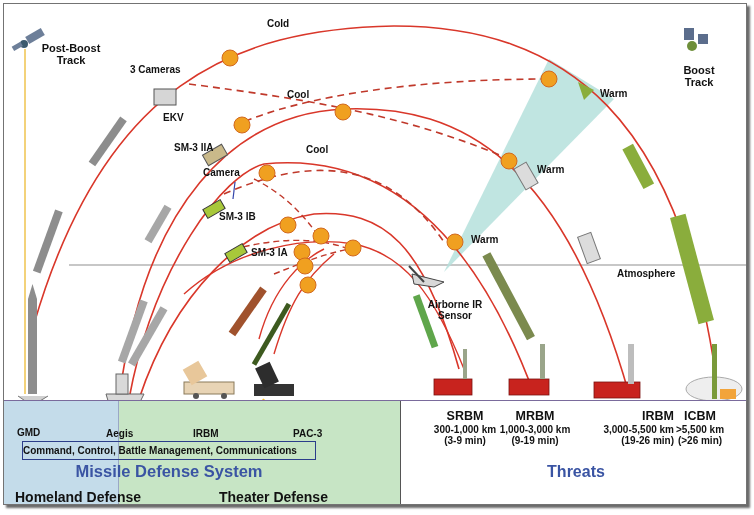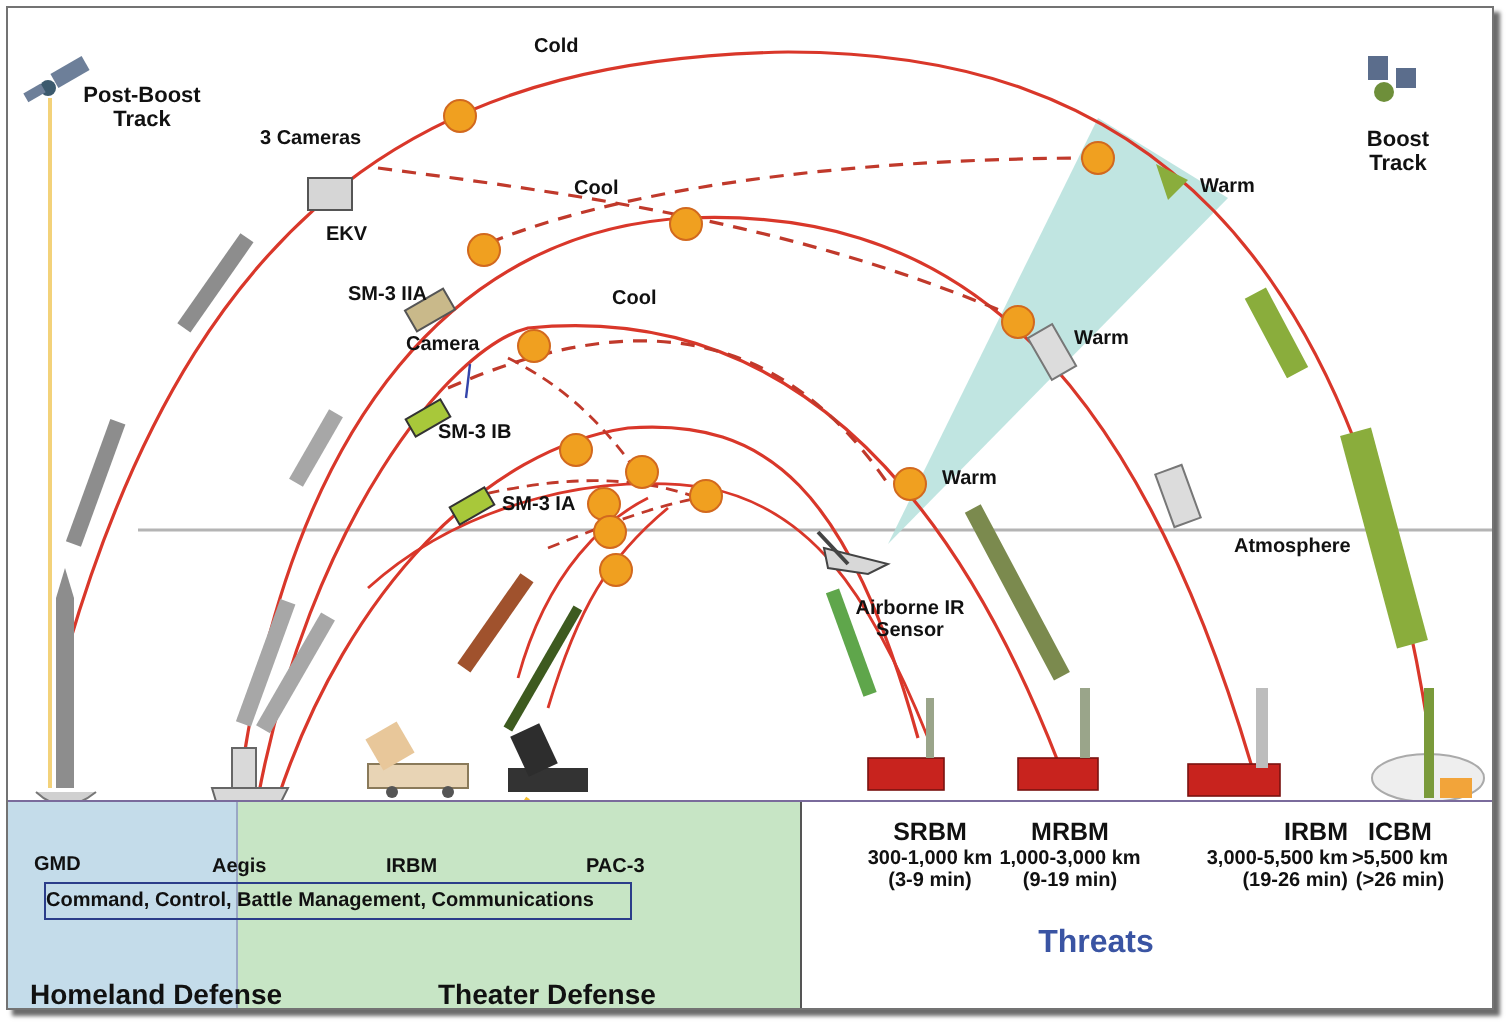--- a/index.html
+++ b/index.html
@@ -8,21 +8,21 @@
   svg{position:absolute;left:0;top:0;}
   .lbl{position:absolute;font-weight:bold;color:#111;font-size:10px;white-space:nowrap;line-height:1.1;}
   .center{text-align:center;}
   .panel{position:absolute;}
   #homeland{left:0;top:397px;width:114px;height:103px;background:#c4dcea;border-right:1px solid #9aa7c5;}
   #theater{left:115px;top:397px;width:281px;height:103px;background:#c7e5c5;}
   #threats-panel{left:396px;top:397px;width:346px;height:103px;background:#fff;border-left:1px solid #555;}
   #ground-line{position:absolute;left:0;top:396px;width:742px;height:2px;background:#7a6b9c;}
   #c2box{position:absolute;left:18px;top:437px;width:292px;height:17px;border:1px solid #2b3d8a;background:rgba(255,255,255,0.0);font-size:10px;font-weight:bold;color:#111;line-height:17px;text-align:left;}
   #mds-title{position:absolute;left:30px;top:458px;width:270px;text-align:center;font-size:16.5px;font-weight:bold;color:#3a54a3;}
-  #threats-title{position:absolute;left:484px;top:459px;width:120px;text-align:center;font-size:16px;font-weight:bold;color:#3a54a3;}
+  #threats-title{position:absolute;left:512px;top:459px;width:120px;text-align:center;font-size:16px;font-weight:bold;color:#3a54a3;}
   .foot{position:absolute;top:485px;font-size:14px;font-weight:bold;color:#111;}
   .threat{position:absolute;top:405px;width:110px;text-align:center;color:#111;font-weight:bold;}
   .threat .name{font-size:12.5px;display:block;}
   .threat .range{font-size:10px;display:block;margin-top:1px;}
   .threat .time{font-size:10px;display:block;}
 </style>
 </head>
 <body>
 
 <div id="frame">
@@ -191,20 +191,21 @@
   <div class="lbl" style="left:199px;top:163px;">Camera</div>
   <div class="lbl" style="left:215px;top:207px;">SM-3 IB</div>
   <div class="lbl" style="left:247px;top:243px;">SM-3 IA</div>
 
   <div class="lbl" style="left:13px;top:423px;">GMD</div>
   <div class="lbl" style="left:102px;top:424px;text-align:center;">Aegis</div>
   <div class="lbl" style="left:189px;top:424px;">IRBM</div>
   <div class="lbl" style="left:252px;top:424px;margin-left:37px;">PAC-3</div>
 
   <div id="c2box">Command, Control, Battle Management, Communications</div>
+  <div id="mds-title">Missile Defense System</div>
   <div class="foot" style="left:11px;">Homeland Defense</div>
   <div class="foot" style="left:215px;">Theater Defense</div>
 
   <div class="threat" style="left:406px;">
     <span class="name">SRBM</span>
     <span class="range">300-1,000 km</span>
     <span class="time">(3-9 min)</span>
   </div>
   <div class="threat" style="left:476px;">
     <span class="name">MRBM</span>

